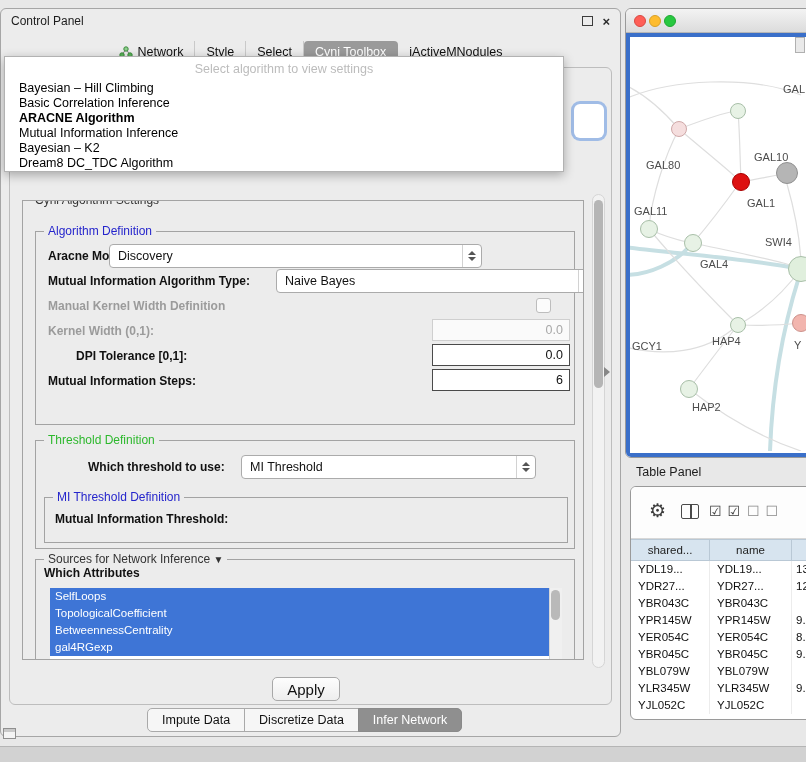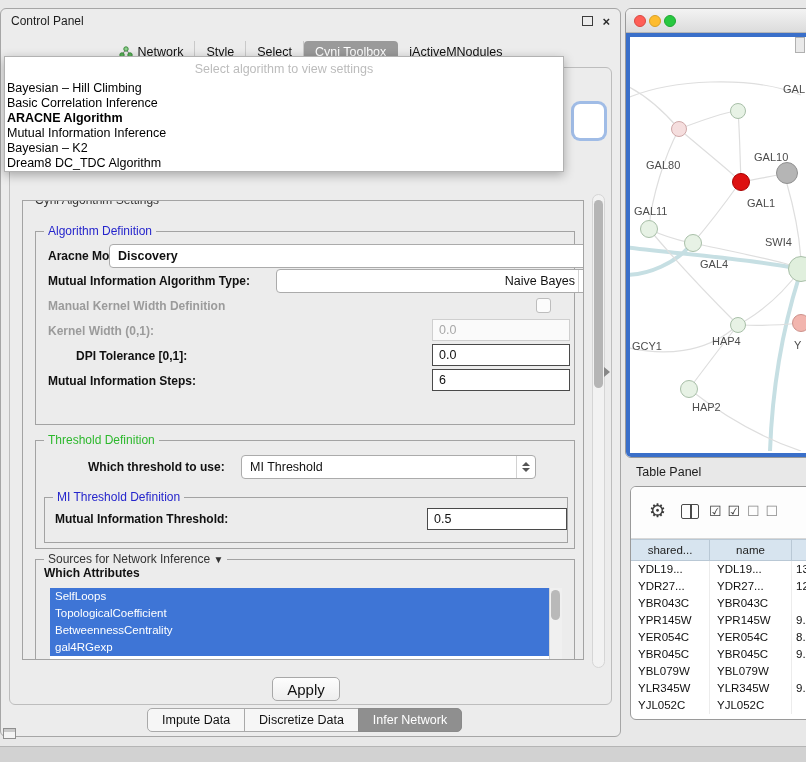--- a/index.html
+++ b/index.html
@@ -32,21 +32,21 @@
 
   
   .combo-fragment{position:absolute;left:572px;top:94px;width:30px;height:34px;background:#fff;
     border-radius:6px;box-shadow:0 0 0 3px rgba(98,150,226,.55);z-index:5;}
 
   
   .algo-popup{position:absolute;left:4px;top:56px;width:560px;height:116px;background:#fff;
     border:1px solid #b2b2b2;box-shadow:0 3px 10px rgba(0,0,0,.3);z-index:30;
     display:flex;flex-direction:column;box-sizing:border-box;}
   .popup-header{height:24px;line-height:24px;text-align:center;color:#bcbcbc;font-size:12.5px;flex:0 0 auto;}
-  .popup-item{flex:1 1 auto;display:flex;align-items:center;padding-left:2px;font-size:12.5px;color:#000;line-height:1;}
+  .popup-item{flex:1 1 auto;display:flex;align-items:center;padding-left:14px;font-size:12.5px;color:#000;line-height:1;}
   .popup-item.bold{font-weight:bold;}
 
   
   .tgroup{position:absolute;border:1px solid #a3a3a3;box-sizing:border-box;}
   .tgroup-label{position:absolute;top:-8px;left:8px;background:#ececec;padding:0 4px;font-size:12px;color:#333;white-space:nowrap;}
   .tgroup-label.blue{color:#2525cc;}
   .tgroup-label.green{color:#2db82d;}
 
   .settings-group{left:12px;top:132px;width:562px;height:460px;overflow:hidden;}
   .alg-group{left:12px;top:30px;width:540px;height:194px;}
@@ -58,21 +58,21 @@
   .flabel.disabled{color:#9b9b9b;}
 
   .combo{position:absolute;height:24px;background:#fff;border:1px solid #ababab;border-radius:4px;
     box-sizing:border-box;display:flex;align-items:center;padding:0 22px 0 8px;font-size:12.5px;color:#111;}
   .combo-arrows{position:absolute;right:0;top:0;bottom:0;width:18px;border-left:1px solid #d2d2d2;
     display:flex;flex-direction:column;align-items:center;justify-content:center;gap:2px;}
   .arr-up{width:0;height:0;border-left:4px solid transparent;border-right:4px solid transparent;border-bottom:4px solid #555;}
   .arr-dn{width:0;height:0;border-left:4px solid transparent;border-right:4px solid transparent;border-top:4px solid #555;}
 
   .field{position:absolute;height:22px;background:#fff;border:1px solid #4a4a4a;box-sizing:border-box;
-    display:flex;align-items:center;justify-content:flex-start;padding:0 6px;font-size:12.5px;color:#111;}
+    display:flex;align-items:center;justify-content:flex-end;padding:0 6px;font-size:12.5px;color:#111;}
   .field.disabled{border-color:#cfcfcf;background:#fafafa;color:#a8a8a8;}
 
   .checkbox{position:absolute;width:15px;height:15px;border:1.4px solid #bdbdbd;border-radius:3px;background:#fcfcfc;box-sizing:border-box;}
 
   .expander{position:absolute;font-size:12px;font-weight:bold;color:#111;white-space:nowrap;}
   .expander .tri{font-size:10px;margin-left:6px;}
 
   
   .attr-title{position:absolute;left:8px;top:6px;font-size:12px;font-weight:bold;}
   .attr-list{position:absolute;left:14px;top:28px;width:512px;height:74px;background:#fff;overflow:hidden;}
@@ -183,30 +183,30 @@
 
     <div class="combo-fragment" style="left:564px;top:36px;"></div>
 
     <div class="tgroup settings-group">
       <span class="tgroup-label">Cyni Algorithm Settings</span>
 
       <div class="tgroup alg-group">
         <span class="tgroup-label blue">Algorithm Definition</span>
 
         <span class="flabel" style="left:12px;top:17px;">Aracne Mode:</span>
-        <div class="combo" style="left:73px;top:12px;width:516px;font-weight:bold;">
+        <div class="combo" style="left:73px;top:12px;width:373px;">
           <span>Discovery</span>
           <span class="combo-arrows">
               <span class="arr-up"></span>
               <span class="arr-dn"></span>
             </span>
         </div>
 
         <span class="flabel" style="left:12px;top:42px;">Mutual Information Algorithm Type:</span>
-        <div class="combo" style="left:240px;top:37px;width:322px;justify-content:flex-end;">
+        <div class="combo" style="left:240px;top:37px;width:322px;">
           <span>Naive Bayes</span>
           <span class="combo-arrows">
               <span class="arr-up"></span>
               <span class="arr-dn"></span>
             </span>
         </div>
 
         <span class="flabel disabled" style="left:12px;top:67px;">Manual Kernel Width Definition</span>
         <span class="checkbox" style="left:500px;top:66px;"></span>
 
@@ -235,23 +235,20 @@
           <span>MI Threshold</span>
           <span class="combo-arrows">
               <span class="arr-up"></span>
               <span class="arr-dn"></span>
             </span>
         </div>
 
         <div class="tgroup mi-group">
           <span class="tgroup-label blue">MI Threshold Definition</span>
           <span class="flabel" style="left:10px;top:14px;">Mutual Information Threshold:</span>
-          <div class="field" style="left:382px;top:10px;width:140px;">
-            <span>0.5</span>
-          </div>
         </div>
       </div>
 
       <div class="tgroup src-group">
         <span class="tgroup-label" style="font-weight:normal;">
           <span>Sources for Network Inference</span>
           <span style="font-size:10px;">▼</span>
         </span>
         <span class="attr-title">Which Attributes</span>
         <div class="attr-list">

